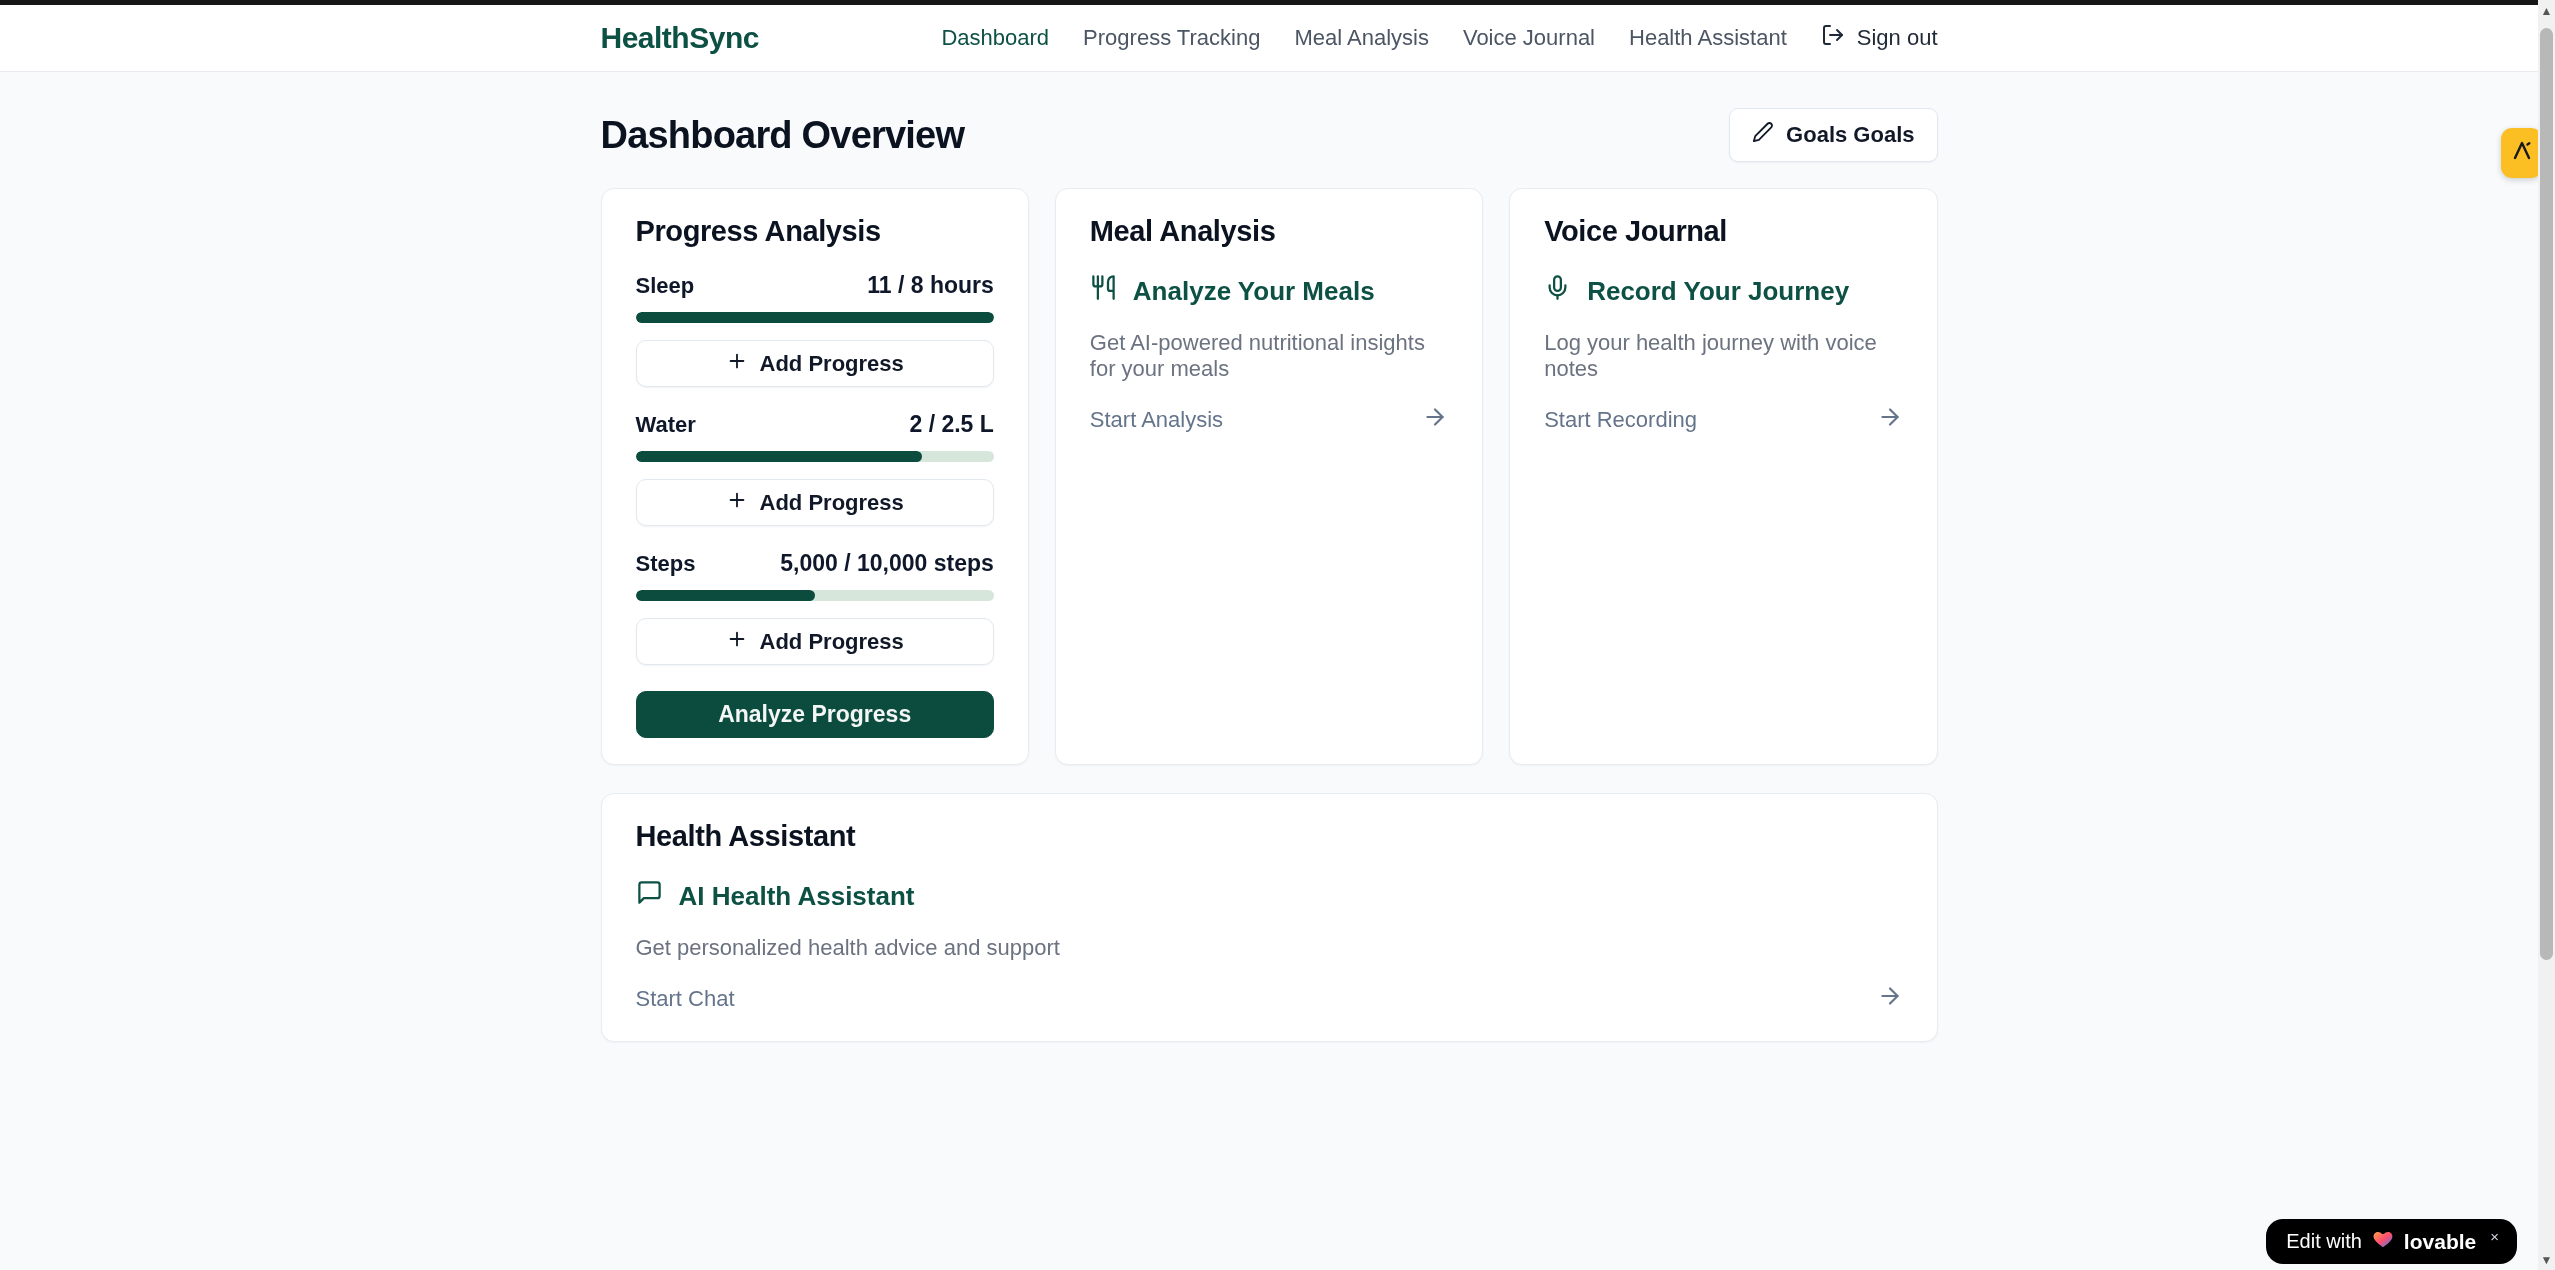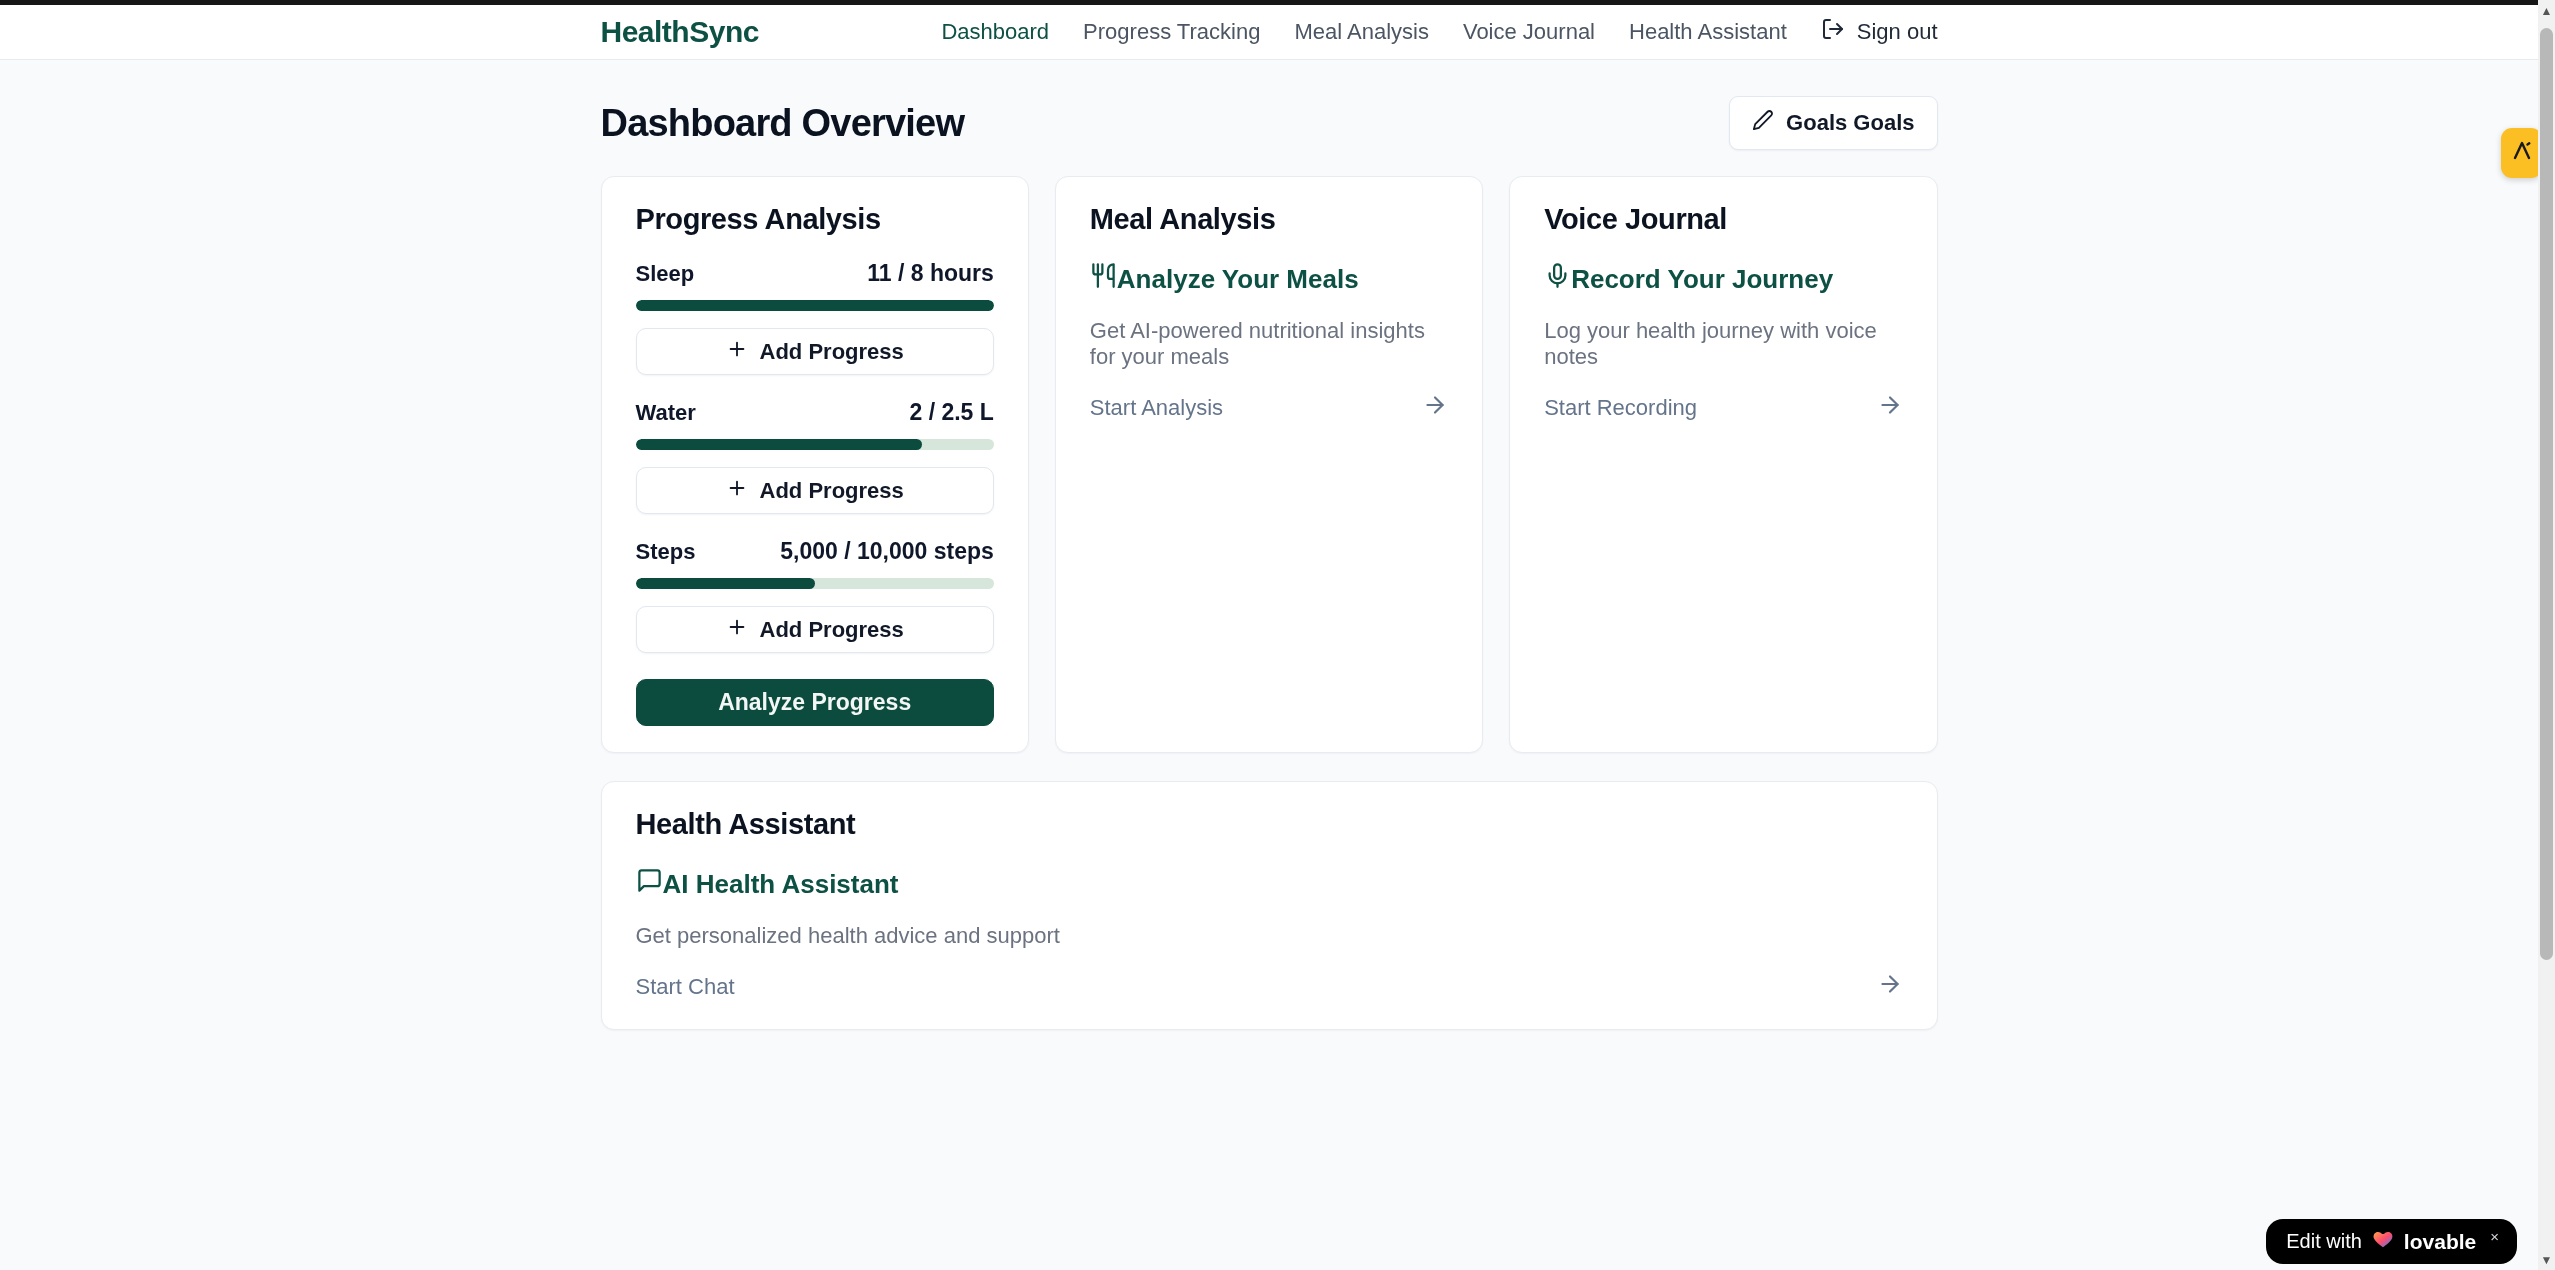--- a/index.html
+++ b/index.html
@@ -6,21 +6,21 @@
   html,body { width:2555px; height:1270px; overflow:hidden; }
   body {
     font-family:"Liberation Sans","DejaVu Sans",sans-serif;
     background:#f8fafc; color:#0f172a; position:relative;
   }
   .topbar { height:5px; width:2538px; background:#161616; }
   .page-area { width:2538px; }
   .container { width:1337px; margin:0 auto; }
 
   
-  header { background:#ffffff; border-bottom:1px solid #e7ebf0; height:55px; }
+  header { background:#ffffff; border-bottom:1px solid #e7ebf0; height:67px; }
   .header-inner { height:100%; display:flex; align-items:center; justify-content:space-between; }
   .brand { font-size:30px; font-weight:700; color:#0d5044; letter-spacing:-0.5px; }
   nav { display:flex; align-items:center; gap:34px; }
   .nav-link { font-size:22px; font-weight:500; color:#4b5563; cursor:pointer; text-decoration:none; }
   .nav-link.active { color:#0d5044; }
   .signout { display:flex; align-items:center; gap:12px; font-size:22px; font-weight:500; color:#1f2937; cursor:pointer; }
   .signout svg { width:24px; height:24px; }
 
   
   main { padding:36px 0 0; }
@@ -51,21 +51,21 @@
   .metric-value { font-size:23px; font-weight:700; }
   .bar { margin-top:13px; height:11px; border-radius:999px; background:#d7e6db; overflow:hidden; }
   .bar-fill { height:100%; border-radius:999px; background:#0b4c3f; }
   .btn-add { margin-top:17px; width:100%; height:47px; border-radius:10px; }
   .btn-add svg { width:22px; height:22px; }
   .btn-analyze { margin-top:26px; width:100%; height:47px; border-radius:10px;
                  background:#0b4c3f; border:1px solid #0b4c3f; color:#f3f6f4;
                  font-size:23px; font-weight:700; display:flex; align-items:center; justify-content:center; cursor:pointer; }
 
   
-  .feature-link { margin-top:26px; display:flex; align-items:center; 
+  .feature-link { margin-top:26px; display:flex; align-items:center; gap:16px;
                   color:#0d5044; font-size:26px; font-weight:600; cursor:pointer; }
   .feature-link svg { width:27px; height:27px; }
   .feature-desc { margin-top:22px; }
   .feature-action { margin-top:22px; display:flex; align-items:center; justify-content:space-between;
                     font-size:22px; color:#64748b; cursor:pointer; }
   .feature-action svg { width:26px; height:26px; color:#64748b; }
 
   .assistant { margin-top:28px; }
 
   

